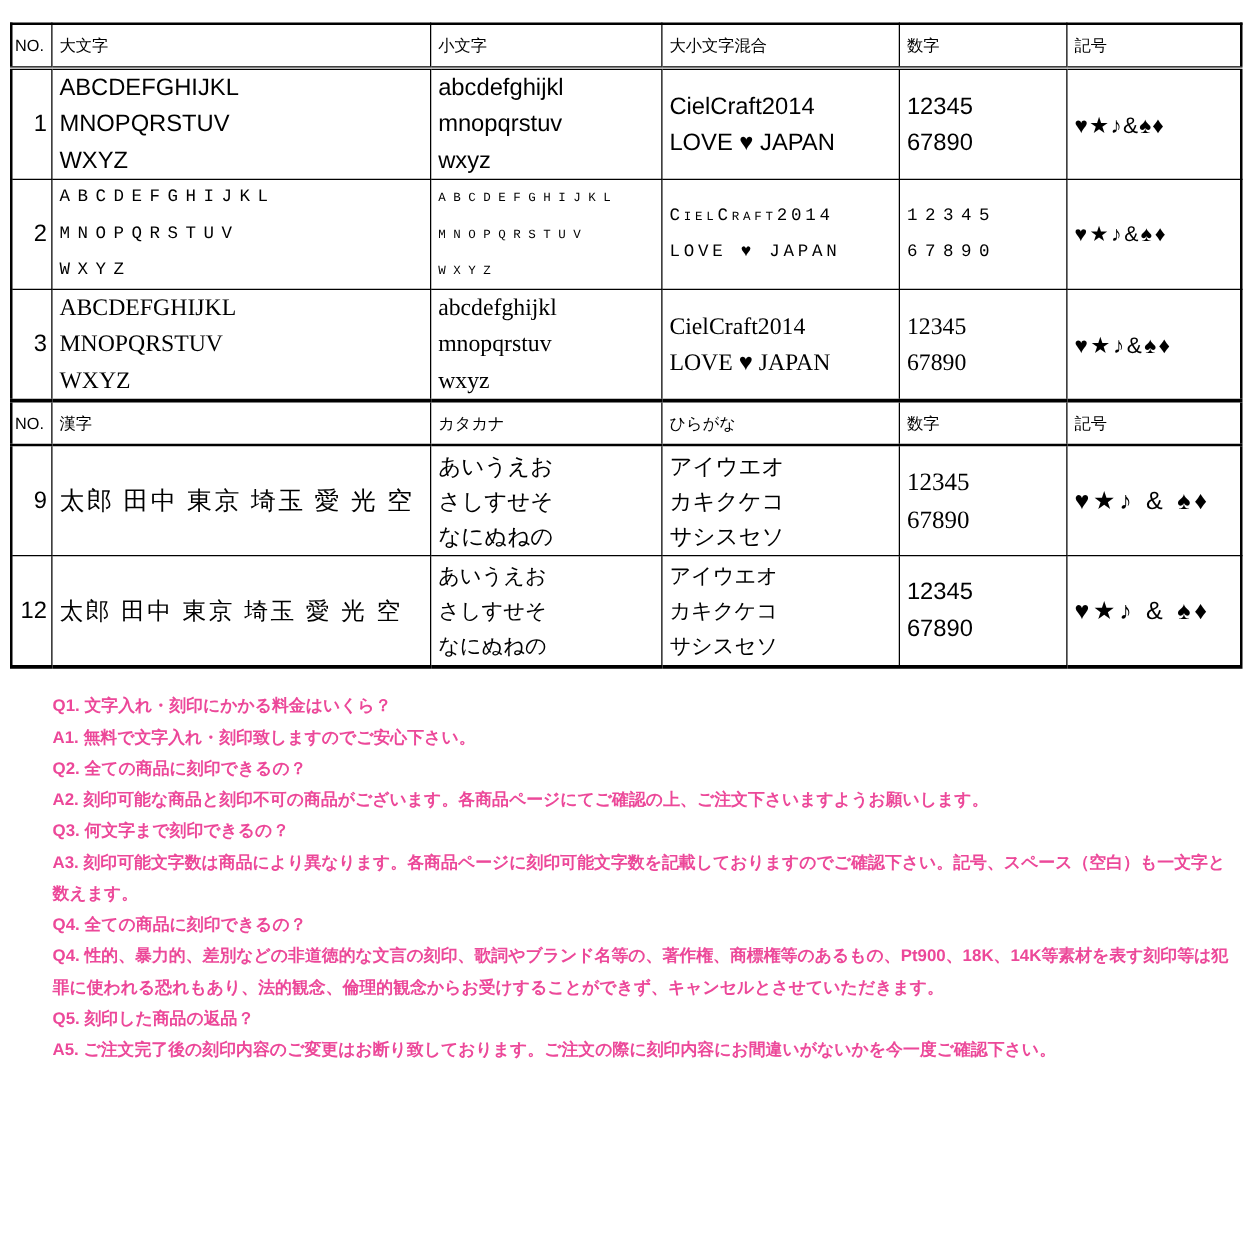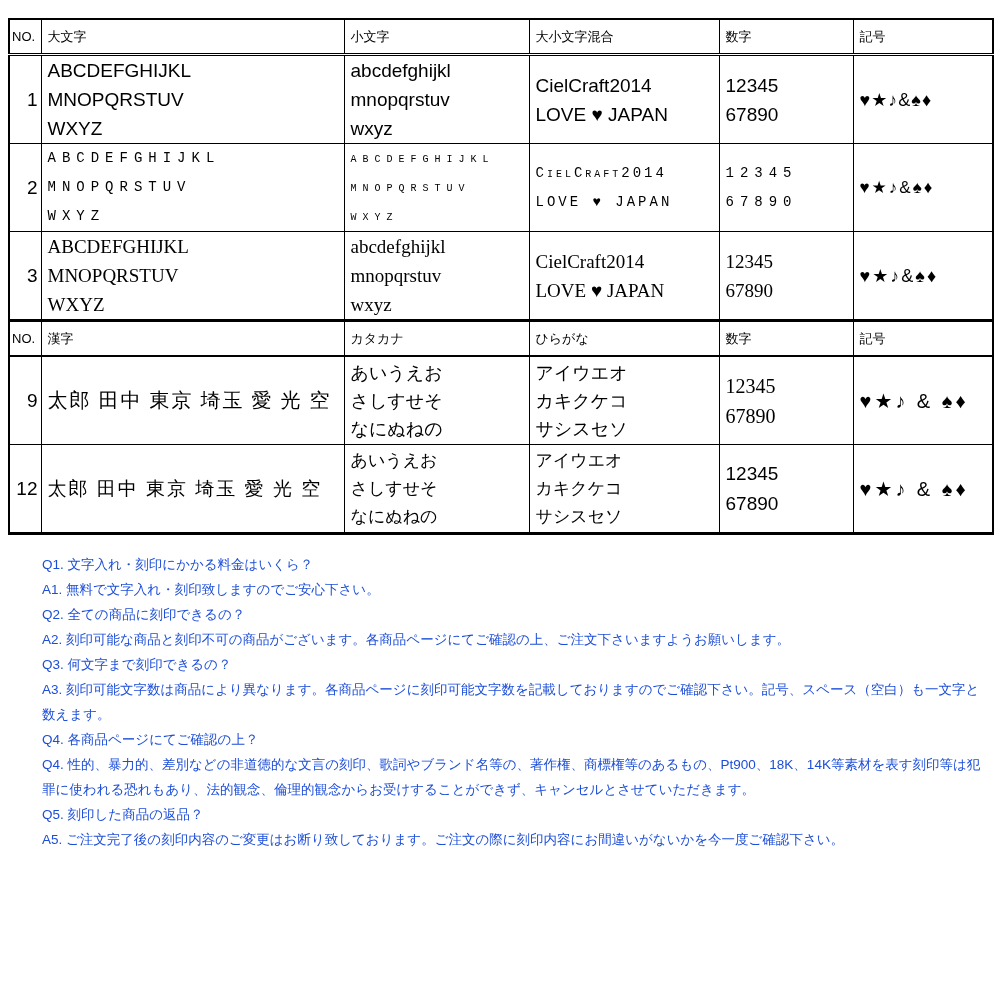--- a/index.html
+++ b/index.html
@@ -44,21 +44,21 @@
   .dg-g{font-family:"Liberation Sans",sans-serif;font-size:19px;line-height:30px;}
 
   
   .sy1{font-size:18px;letter-spacing:1px;white-space:nowrap;}
   .sy2{font-size:17px;letter-spacing:2px;white-space:nowrap;}
   .sy3{font-size:18px;letter-spacing:2px;white-space:nowrap;}
   .syL{font-size:20px;letter-spacing:3px;white-space:nowrap;}
 
   
   .faq{position:absolute;left:42px;top:552px;width:946px;
-    font-family:"Liberation Sans",sans-serif;font-size:13.5px;line-height:25px;color:#1d4ed8;}
+    font-family:"Liberation Sans",sans-serif;font-size:13.5px;line-height:25px;color:#ec4899;font-weight:bold;}
   .faq p{margin:0;}
 </style>
 </head>
 <body>
 
 <div class="sheet">
 
   <table class="samples">
     <colgroup>
       <col style="width:32px">
@@ -163,19 +163,19 @@
   </tbody>
     </table>
 
   <div class="faq">
     <p>Q1. 文字入れ・刻印にかかる料金はいくら？</p>
     <p>A1. 無料で文字入れ・刻印致しますのでご安心下さい。</p>
     <p>Q2. 全ての商品に刻印できるの？</p>
     <p>A2. 刻印可能な商品と刻印不可の商品がございます。各商品ページにてご確認の上、ご注文下さいますようお願いします。</p>
     <p>Q3. 何文字まで刻印できるの？</p>
     <p>A3. 刻印可能文字数は商品により異なります。各商品ページに刻印可能文字数を記載しておりますのでご確認下さい。記号、スペース（空白）も一文字と数えます。</p>
-    <p>Q4. 各商品ページにてご確認の上？</p>
+    <p>Q4. 全ての商品に刻印できるの？</p>
     <p>Q4. 性的、暴力的、差別などの非道徳的な文言の刻印、歌詞やブランド名等の、著作権、商標権等のあるもの、Pt900、18K、14K等素材を表す刻印等は犯罪に使われる恐れもあり、法的観念、倫理的観念からお受けすることができず、キャンセルとさせていただきます。</p>
     <p>Q5. 刻印した商品の返品？</p>
     <p>A5. ご注文完了後の刻印内容のご変更はお断り致しております。ご注文の際に刻印内容にお間違いがないかを今一度ご確認下さい。</p>
   </div>
 
 </div>
 
 </body></html>

